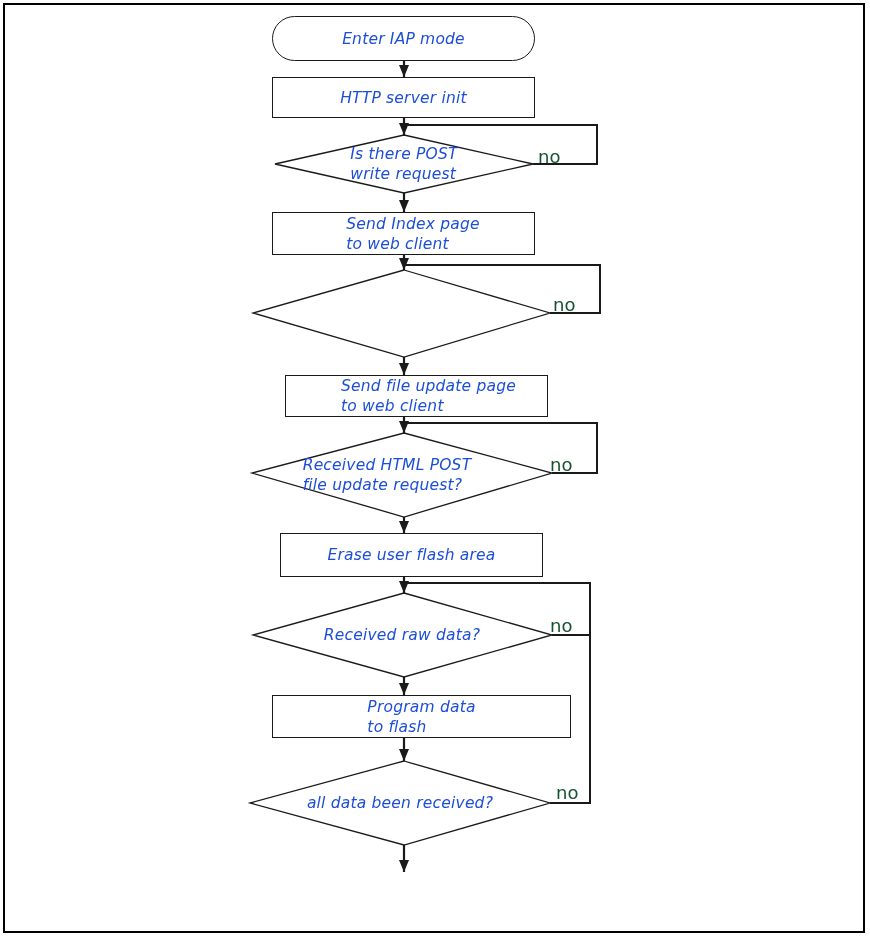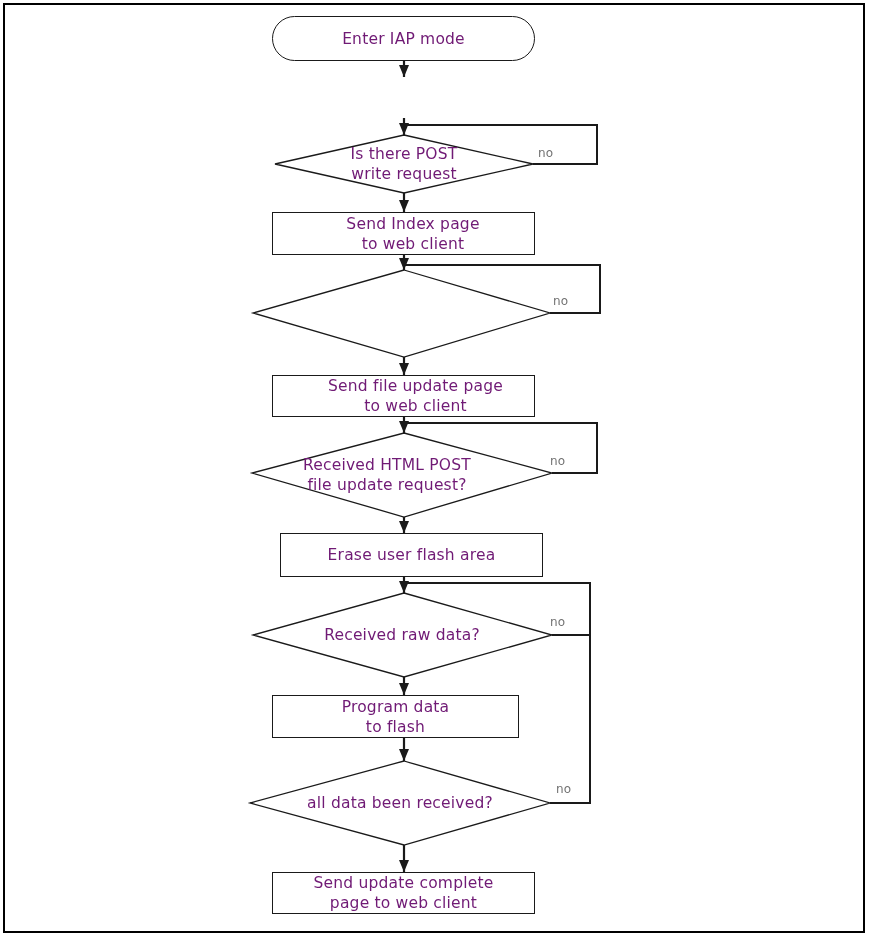--- a/index.html
+++ b/index.html
@@ -30,46 +30,47 @@
     left: 0;
     top: 0;
     z-index: 1;
   }
   .node {
     position: absolute;
     box-sizing: border-box;
     display: flex;
     align-items: center;
     justify-content: center;
-    text-align: center;
+    text-align: left;
     white-space: pre-line;
     font-size: 15.5px;
     line-height: 20px;
     letter-spacing: 0.2px;
-    color: #701a75;
+    color: #1d4ed8;
     z-index: 2;
+    font-style: italic;
   }
   .process {
     background: #ffffff;
     border: 1.6px solid #1a1a1a;
   }
   .terminator {
     background: #ffffff;
     border: 1.5px solid #1a1a1a;
     border-radius: 23px;
   }
   .decision-label {
     background: transparent;
     z-index: 3;
   }
   .no-label {
     position: absolute;
-    font-size: 12px;
+    font-size: 18px;
     letter-spacing: 0.2px;
-    color: #737373;
+    color: #14532d;
     z-index: 3;
   }
 </style>
 </head>
 <body>
 
 <div id="canvas">
 
   <div id="frame"></div>
 
@@ -115,34 +116,33 @@
       <polygon points="399,521 409,521 404,533"></polygon>
       <polygon points="399,581 409,581 404,593"></polygon>
       <polygon points="399,683 409,683 404,695"></polygon>
       <polygon points="399,749 409,749 404,761"></polygon>
       <polygon points="399,860 409,860 404,872"></polygon>
     </g>
   </svg>
 
   <div class="node terminator" style="left:272px; top:16px; width:263px; height:45px;">Enter IAP mode</div>
 
+  <div class="node process" style="left:272px; top:77px; width:263px; height:41px;">HTTP server init</div>
 
   <div class="node process" style="left:272px; top:212px; width:263px; height:43px;padding-left:19px;">Send Index page
 to web client</div>
 
-  <div class="node process" style="left:272px; top:375px; width:263px; height:42px;padding-left:24px;">Send file update page
+  <div class="node process" style="left:285px; top:375px; width:263px; height:42px;padding-left:24px;">Send file update page
 to web client</div>
 
   <div class="node process" style="left:280px; top:533px; width:263px; height:44px;">Erase user flash area</div>
 
-  <div class="node process" style="left:272px; top:695px; width:247px; height:43px;">Program data
+  <div class="node process" style="left:272px; top:695px; width:299px; height:43px;">Program data
 to flash</div>
 
-  <div class="node process" style="left:272px; top:872px; width:263px; height:42px;">Send update complete
-page to web client</div>
 
   <div class="node decision-label" style="left:285px; top:135px; width:238px; height:58px;">Is there POST
 write request</div>
 
 
   <div class="node decision-label" style="left:247px; top:433px; width:280px; height:84px;">Received HTML POST
 file update request?</div>
 
   <div class="node decision-label" style="left:260px; top:761px; width:280px; height:84px;">all data been received?</div>
 

